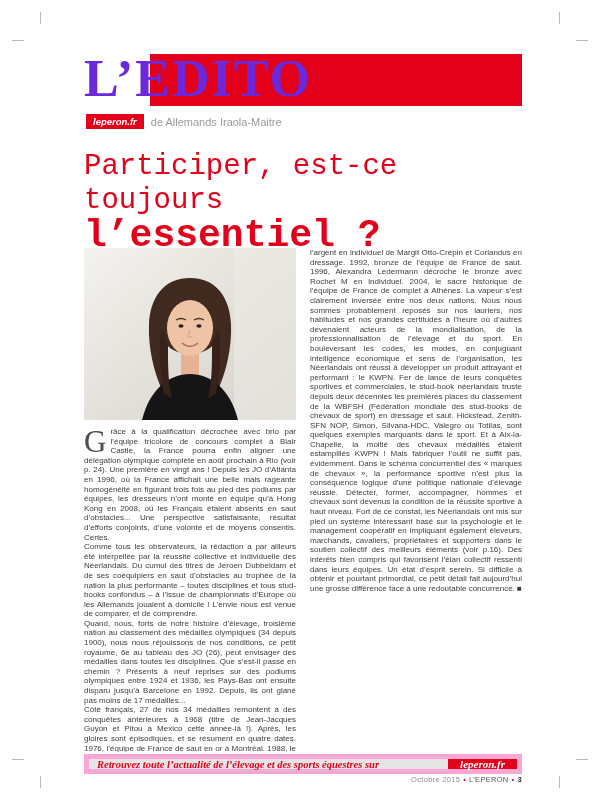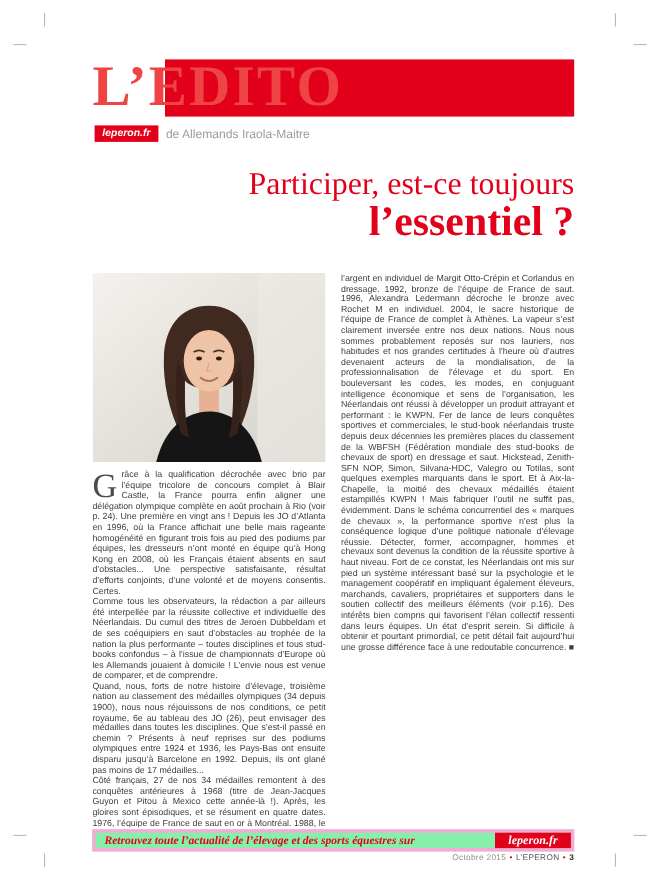--- a/index.html
+++ b/index.html
@@ -6,43 +6,43 @@
   .page{position:relative;width:600px;height:800px;background:#fff;overflow:hidden;
         font-family:"Liberation Sans",sans-serif;color:#3d3d3d;}
 
   
   .cm{position:absolute;background:#b9b9b9;}
 
   
   .masthead{position:absolute;left:84px;top:52px;width:438px;height:82px;}
   .mast-band{position:absolute;left:66px;top:2px;right:0;height:52px;background:#e2001a;}
   .mast-title{position:absolute;left:0;top:0;margin:0;font-family:"Liberation Serif",serif;
-              font-weight:700;font-size:52px;line-height:54px;color:#ef4444;letter-spacing:2px;}
+              font-weight:700;font-size:52px;line-height:54px;color:#6d28d9;letter-spacing:2px;}
   .mast-row{position:absolute;left:2px;top:62px;display:flex;align-items:center;gap:7px;}
   .site-badge{background:#e2001a;color:#fff;font-size:9.5px;font-weight:bold;font-style:italic;
               padding:2px 7px;cursor:pointer;}
   .byline{color:#9b9b9b;font-size:11px;}
 
   
-  .headline{position:absolute;left:84px;top:150px;width:438px;margin:0;text-align:right;
-            font-family:Liberation Serif, serif;color:#e2001a;font-weight:400;}
+  .headline{position:absolute;left:84px;top:150px;width:438px;margin:0;text-align:left;
+            font-family:Liberation Mono, monospace;color:#e2001a;font-weight:400;}
   .hl1{display:block;font-size:29px;line-height:34px;}
   .hl2{display:block;font-size:38px;line-height:36px;font-weight:700;}
 
   
   .columns{position:absolute;left:84px;top:248px;width:438px;height:504px;display:flex;gap:14px;overflow:hidden;}
   .col{flex:1 1 0;overflow:hidden;}
   .photo{width:212px;height:172px;margin:0 0 7px 0;overflow:hidden;}
   .para{margin:0;text-align:justify;font-size:8px;line-height:9.6px;color:#3d3d3d;}
   .dropcap{float:left;font-family:"Liberation Serif",serif;font-size:31px;line-height:27px;
            color:#4c4c4c;padding:1px 4px 0 0;}
 
   
-  .banner{position:absolute;left:84px;top:754px;width:438px;height:20px;border:3px solid #f9a8d4;
-          box-sizing:border-box;display:flex;align-items:stretch;justify-content:space-between;background:#86efac;}
+  .banner{position:absolute;left:84px;top:754px;width:438px;height:20px;border:5px solid #f9a8d4;
+          box-sizing:border-box;display:flex;align-items:stretch;justify-content:space-between;background:#e5e5e5;}
   .banner-text{align-self:center;padding-left:8px;color:#e2001a;font-family:"Liberation Serif",serif;
                font-style:italic;font-weight:700;font-size:10.5px;white-space:nowrap;}
   .banner-badge{background:#e2001a;color:#fff;font-family:"Liberation Serif",serif;font-style:italic;
                 font-weight:700;font-size:11px;display:flex;align-items:center;padding:0 12px;cursor:pointer;}
 
   
   .pagefoot{position:absolute;right:78px;top:775px;font-size:7.5px;color:#8a8a8a;letter-spacing:0.3px;}
   .pagefoot .dot{color:#e2001a;margin:0 3px;}
   .pagefoot .mag{color:#555;}
   .pagefoot .pg{color:#2b2b2b;font-weight:bold;}

